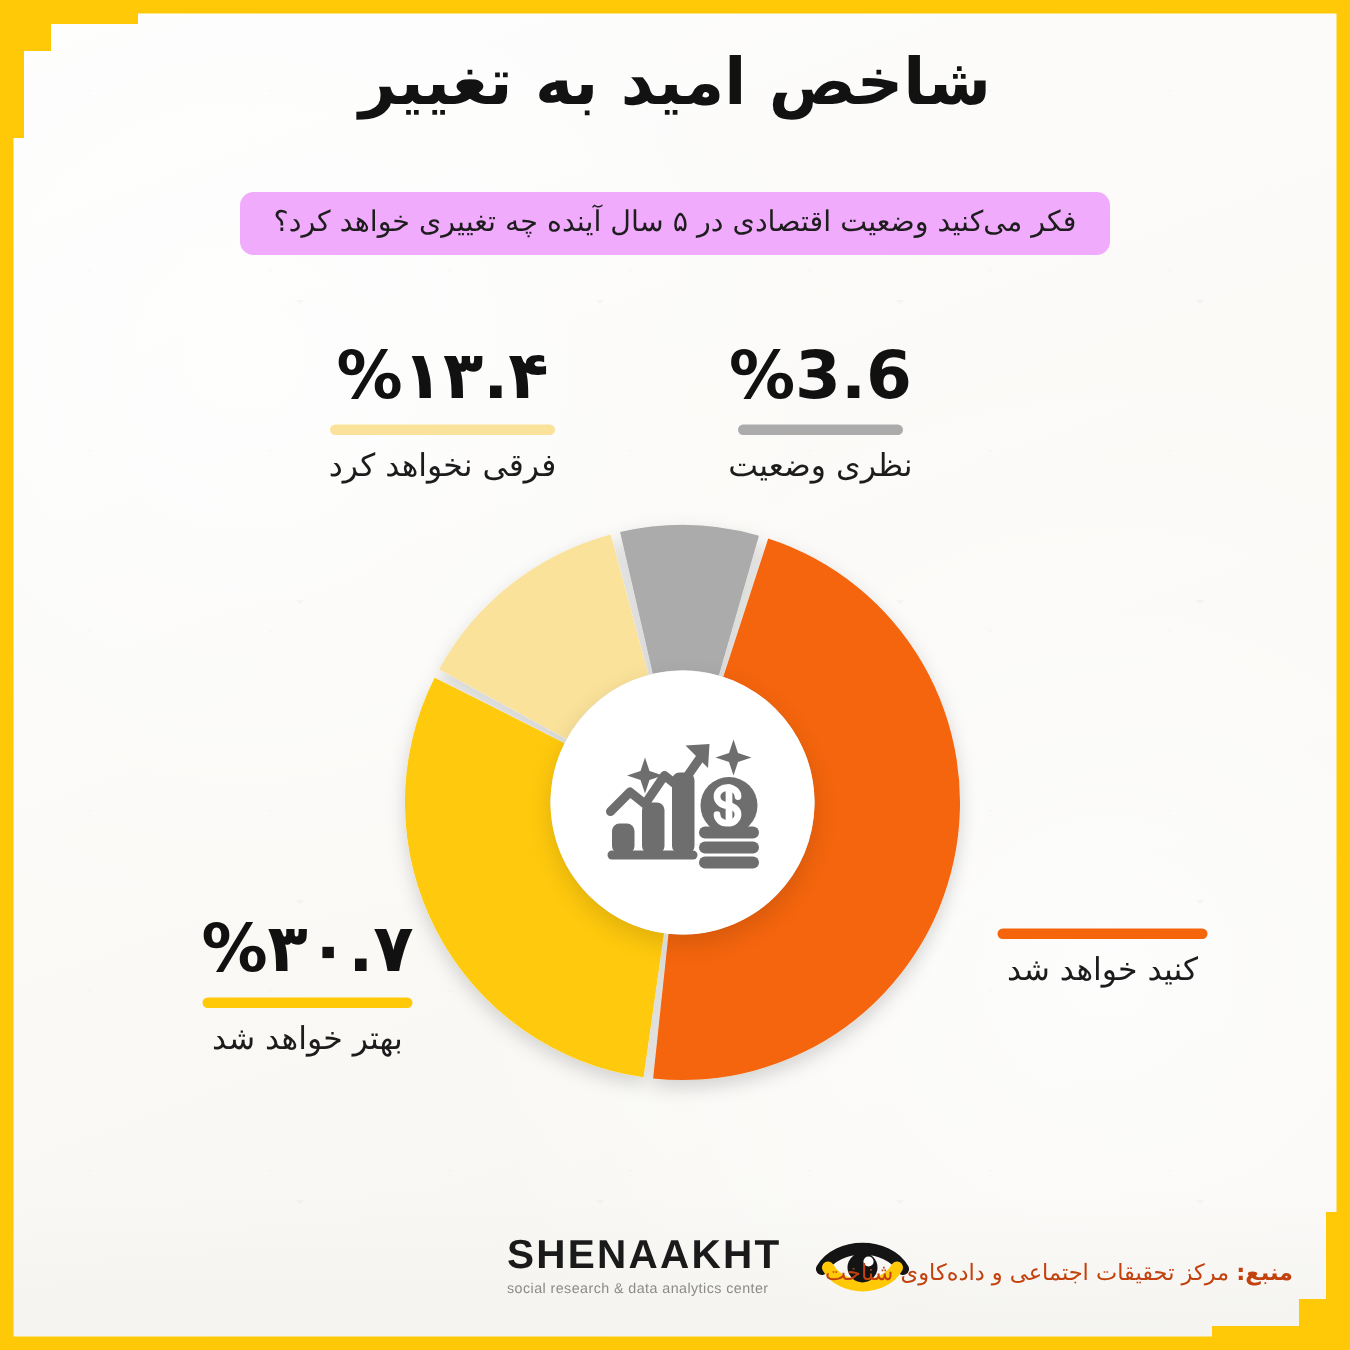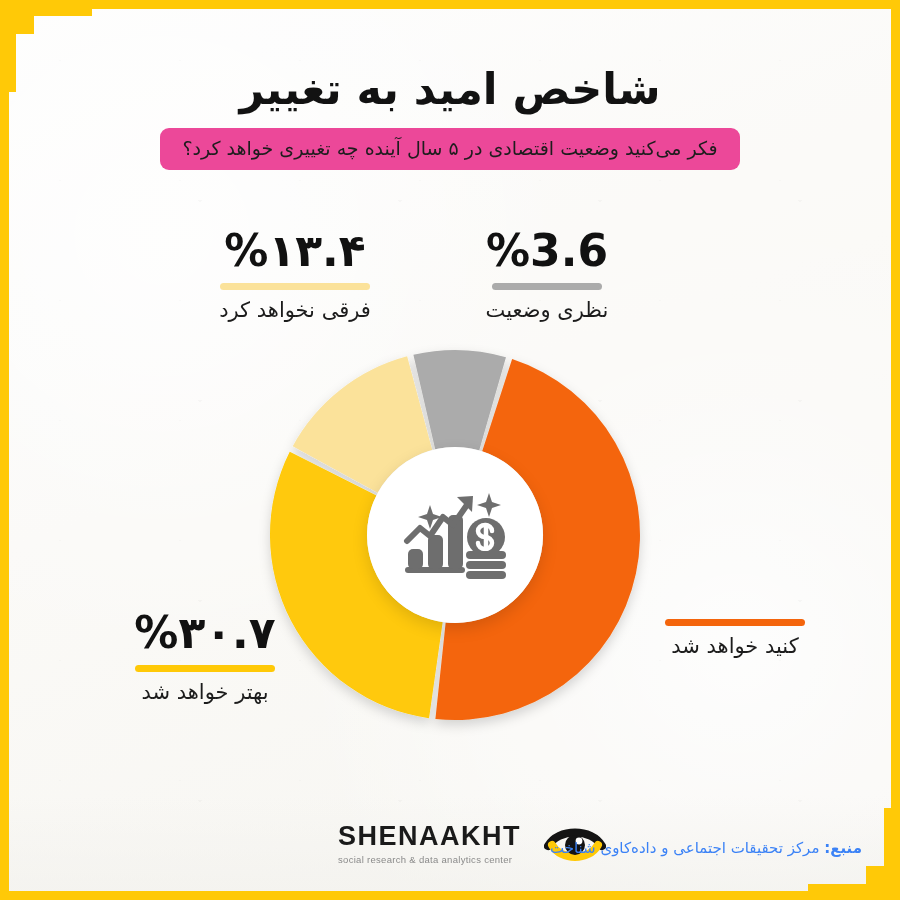--- a/index.html
+++ b/index.html
@@ -52,28 +52,27 @@
   .fb-br2{right:0;bottom:0;width:16px;height:92px;}
   .fb-br3{right:0;bottom:0;width:92px;height:16px;}
 
   
   .title{
     position:absolute;top:30px;left:0;right:0;
     text-align:center;
     font-size:43px;font-weight:bold;color:#121212;
     letter-spacing:0px;
     z-index:4;
-    margin-top:34px;
   }
   .subtitle-wrap{
     position:absolute;top:128px;left:0;right:0;
     display:flex;justify-content:center;z-index:4;
   }
   .subtitle{
-    background:#ec4899;
+    background:#f0abfc;
     color:#1d1d1d;
     font-size:19px;
     padding:9px 22px 11px 22px;
     border-radius:9px;
     white-space:nowrap;
     font-weight:500;
   }
 
   
   #donut-area{
@@ -134,21 +133,21 @@
     font-family:"Liberation Sans",sans-serif;
     direction:ltr;
   }
   .logo-text .tag{
     font-size:9.5px;color:#8a8a8a;letter-spacing:.3px;
     margin-top:4px;direction:ltr;
     font-family:"Liberation Sans",sans-serif;
   }
   .source{
     position:absolute;right:38px;bottom:34px;
-    font-size:15px;color:#3b82f6;white-space:nowrap;
+    font-size:15px;color:#c2410c;white-space:nowrap;
   }
   .source b{font-weight:bold;}
 </style>
 </head>
 <body>
 
 <div id="page">
 
   <div class="bg-sheen"></div>
   <div class="bg-texture"></div>

